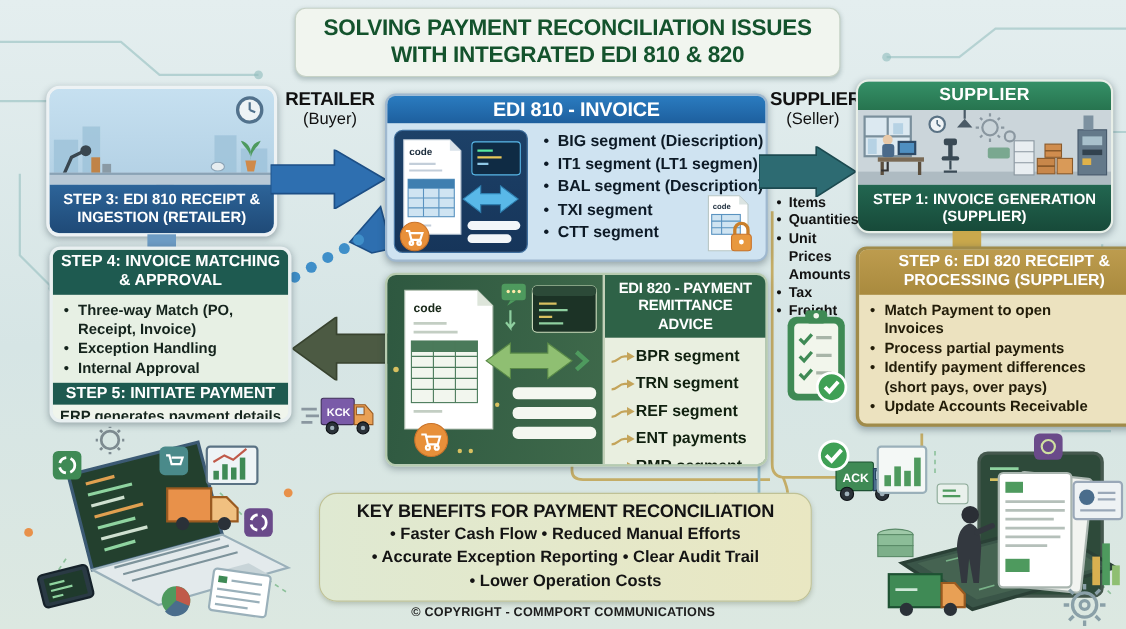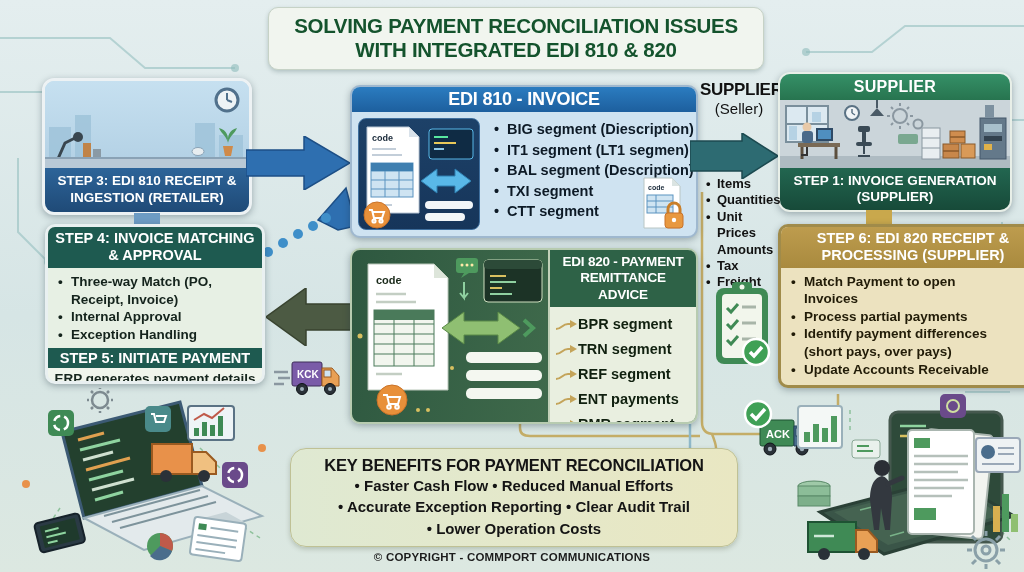--- a/index.html
+++ b/index.html
@@ -185,20 +185,24 @@
         <path d="M13,22 C13,12 6,10 4,4 C12,6 14,12 13,22 M13,22 C13,12 20,10 22,4 C14,6 12,12 13,22" fill="#4e9a5e"></path>
       </svg>
       <svg class="abs" style="right:44px;bottom:12px" width="14" height="9">
         <ellipse cx="7" cy="4.5" rx="6" ry="4" fill="#e7edf0" stroke="#8aa2b5"></ellipse>
       </svg>
       <div class="desk"></div>
     </div>
     <div class="banner banner3">STEP 3: EDI 810 RECEIPT &amp; INGESTION (RETAILER)</div>
   </div>
 
+  <div class="abs side-label" style="left:252px;top:80px;width:96px;">
+    <div class="big">RETAILER</div>
+    <div class="small">(Buyer)</div>
+  </div>
 
   <svg class="abs" style="left:246px;top:136px" width="104" height="54">
     <polygon points="0,14 58,14 58,0 104,27 58,54 58,40 0,40" fill="#2e6fb0" stroke="#1d4f86" stroke-width="1.5"></polygon>
   </svg>
 
   <svg class="abs" style="left:252px;top:186px" width="106" height="76">
     <polygon points="66,34 94,2 104,40 86,44" fill="#2e6fb0" stroke="#1d4f86" stroke-width="1.5"></polygon>
     <g fill="#3f8fc9">
       <circle cx="16" cy="66" r="5"></circle>
         <circle cx="31" cy="57" r="5"></circle>
@@ -359,22 +363,22 @@
   <div class="tab-conn" style="left:134px;top:213px;width:26px;height:12px;background:#6d9cc4;"></div>
   <svg class="abs" style="left:136px;top:224px" width="24" height="10">
       <polygon points="0,0 24,0 12,10" fill="#2e6fb0"></polygon>
     </svg>
   <div class="tab-conn" style="left:866px;top:210px;width:26px;height:15px;background:#c9a84c;"></div>
 
   <div class="abs step45">
     <div class="banner s4h">STEP 4: INVOICE MATCHING &amp; APPROVAL</div>
     <ul class="blist">
       <li>Three-way Match (PO, Receipt, Invoice)</li>
+      <li>Exception Handling</li>
       <li>Internal Approval</li>
-      <li>Exception Handling</li>
     </ul>
     <div class="banner s5h">STEP 5: INITIATE PAYMENT</div>
     <div class="s5t">ERP generates payment details</div>
   </div>
 
   <svg class="abs" style="left:266px;top:288px" width="88" height="58">
     <polygon points="88,16 40,16 40,0 0,29 40,58 40,42 88,42" fill="#4c5a43" stroke="#38432f" stroke-width="1.5"></polygon>
   </svg>
 
   <div class="abs frame edi820">

